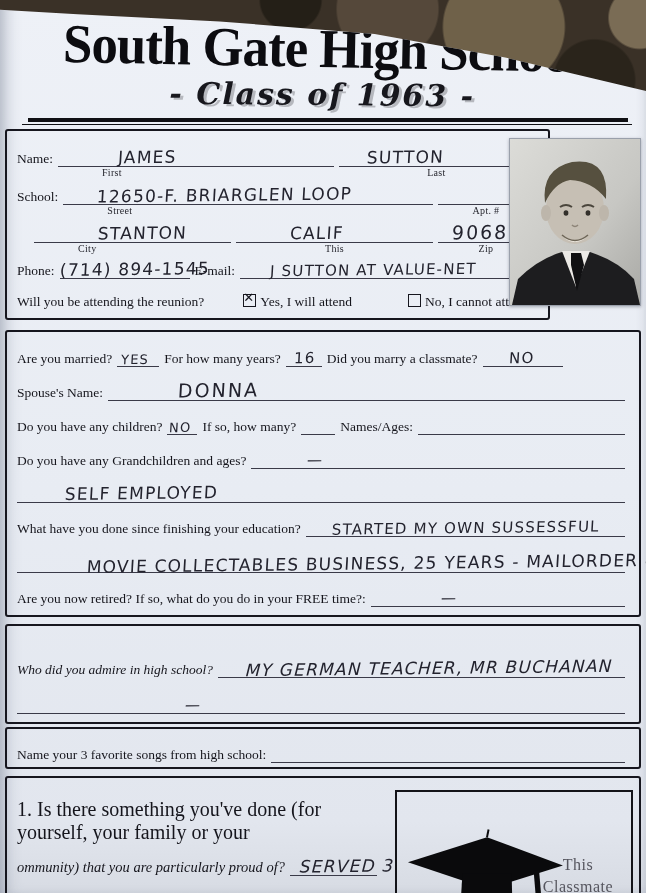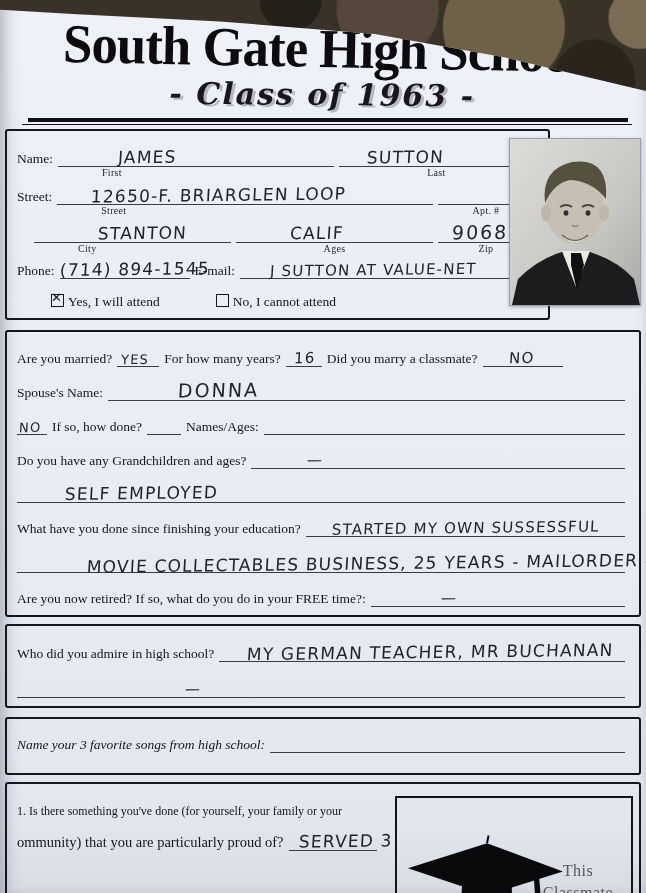--- a/index.html
+++ b/index.html
@@ -45,26 +45,26 @@
     position:absolute;bottom:-1px;left:38px;white-space:nowrap;
     font-family:"DejaVu Sans", sans-serif;color:#23232e;
     font-size:15px;letter-spacing:1.2px;transform:skewX(-4deg) rotate(-.7deg);
   }
   .hw.big{font-size:17px;}
   .hw.huge{font-size:19px;letter-spacing:2px;}
   .cb{display:inline-block;width:11px;height:11px;border:1.6px solid #16161e;margin-right:4px;position:relative;top:1px;text-align:center;}
   .cb span{position:absolute;left:-1px;top:-5px;font-size:13px;font-family:"DejaVu Sans",sans-serif;color:#16161e;}
   .photo{position:absolute;right:5px;top:138px;width:130px;height:166px;border:1px solid #9aa0ab;box-shadow:0 1px 3px rgba(40,45,60,.35);z-index:3;}
   .box-family{margin-top:10px;padding:3px 8px 8px 4px;}
-  .box-mem{margin-top:7px;padding:2px 8px 8px 4px;}
-  .box-songs{margin-top:9px;padding:2px 8px 20px 4px;font-style:italic;}
+  .box-mem{margin-top:7px;padding:18px 8px 8px 4px;font-style:italic;}
+  .box-songs{margin-top:3px;padding:2px 8px 4px 4px;}
   .box-bottom{margin-top:7px;padding:6px 8px 8px 4px;height:238px;}
   .bl{margin-right:248px;}
-  .bl .row{font-size:14.5px;}
-  .plain{padding:0 6px;font-size:12px;}
+  .bl .row{font-size:14.5px;font-style:italic;}
+  .plain{padding:0 6px;font-size:20px;}
   .camerabox{
     position:absolute;right:6px;top:12px;bottom:14px;width:234px;
     border:2px solid #131318;
   }
   .camerabox svg{position:absolute;left:0;bottom:0;}
   .shytext{
     position:absolute;right:10px;top:62px;width:86px;text-align:center;
     font-family:"Liberation Serif",serif;font-size:16px;line-height:22px;color:#55555e;letter-spacing:.5px;
   }
   .mt14{margin-top:14px}.mt16{margin-top:16px}.mt18{margin-top:18px}.mt20{margin-top:20px}.gap12{width:12px}
@@ -114,56 +114,57 @@
       <span class="fill" style="flex:1.2">
         <span class="hw big" style="left:60px">JAMES</span>
         <span class="sublabel">First</span>
       </span>
       <span class="fill" style="flex:.85">
         <span class="hw big" style="left:28px">SUTTON</span>
         <span class="sublabel ctr">Last</span>
       </span>
     </div>
     <div class="row mt20">
-      <span class="lbl">Street:</span>
+      <span class="lbl">School:</span>
       <span class="fill">
         <span class="hw big" style="left:34px">12650-F. BRIARGLEN LOOP</span>
         <span class="sublabel">Street</span>
       </span>
       <span class="fill" style="flex:0 0 96px">
         <span class="hw"></span>
         <span class="sublabel ctr">Apt. #</span>
       </span>
     </div>
     <div class="row mt20">
       <span class="gap12"></span>
       <span class="fill">
         <span class="hw big" style="left:64px">STANTON</span>
         <span class="sublabel">City</span>
       </span>
       <span class="fill">
         <span class="hw big" style="left:54px">CALIF</span>
-        <span class="sublabel ctr">Ages</span>
+        <span class="sublabel ctr">This</span>
       </span>
       <span class="fill" style="flex:0 0 96px">
         <span class="hw huge" style="left:14px">90680</span>
         <span class="sublabel ctr">Zip</span>
       </span>
     </div>
     <div class="row mt18">
       <span class="lbl">Phone:</span>
       <span class="fill" style="flex:0 0 130px">
         <span class="hw big" style="left:0">(714) 894-1545</span>
       </span>
       <span class="lbl">E-mail:</span>
       <span class="fill">
         <span class="hw" style="left:30px">J SUTTON AT VALUE-NET</span>
       </span>
     </div>
     <div class="row mt14">
+      <span class="lbl">Will you be attending the reunion?</span>
       <span class="gap12"></span>
         <span class="gap12"></span>
       <span class="lbl">
         <span class="cb"><span>✕</span></span><span>Yes, I will attend</span>
       </span>
       <span class="gap12"></span>
         <span class="gap12"></span>
         <span class="gap12"></span>
       <span class="lbl">
         <span class="cb"><span></span></span><span>No, I cannot attend</span>
@@ -186,24 +187,25 @@
         <span class="hw" style="left:26px">NO</span>
       </span>
     </div>
     <div class="row mt16">
       <span class="lbl">Spouse's Name:</span>
       <span class="fill">
         <span class="hw huge" style="left:70px">DONNA</span>
       </span>
     </div>
     <div class="row mt16">
+      <span class="lbl">Do you have any children?</span>
       <span class="fill" style="flex:0 0 30px">
         <span class="hw" style="left:2px;font-size:13px">NO</span>
       </span>
-      <span class="lbl">If so, how done?</span>
+      <span class="lbl">If so, how many?</span>
       <span class="fill" style="flex:0 0 34px">
         <span class="hw"></span>
       </span>
       <span class="lbl">Names/Ages:</span>
       <span class="fill">
         <span class="hw"></span>
       </span>
     </div>
     <div class="row mt16">
       <span class="lbl">Do you have any Grandchildren and ages?</span>

